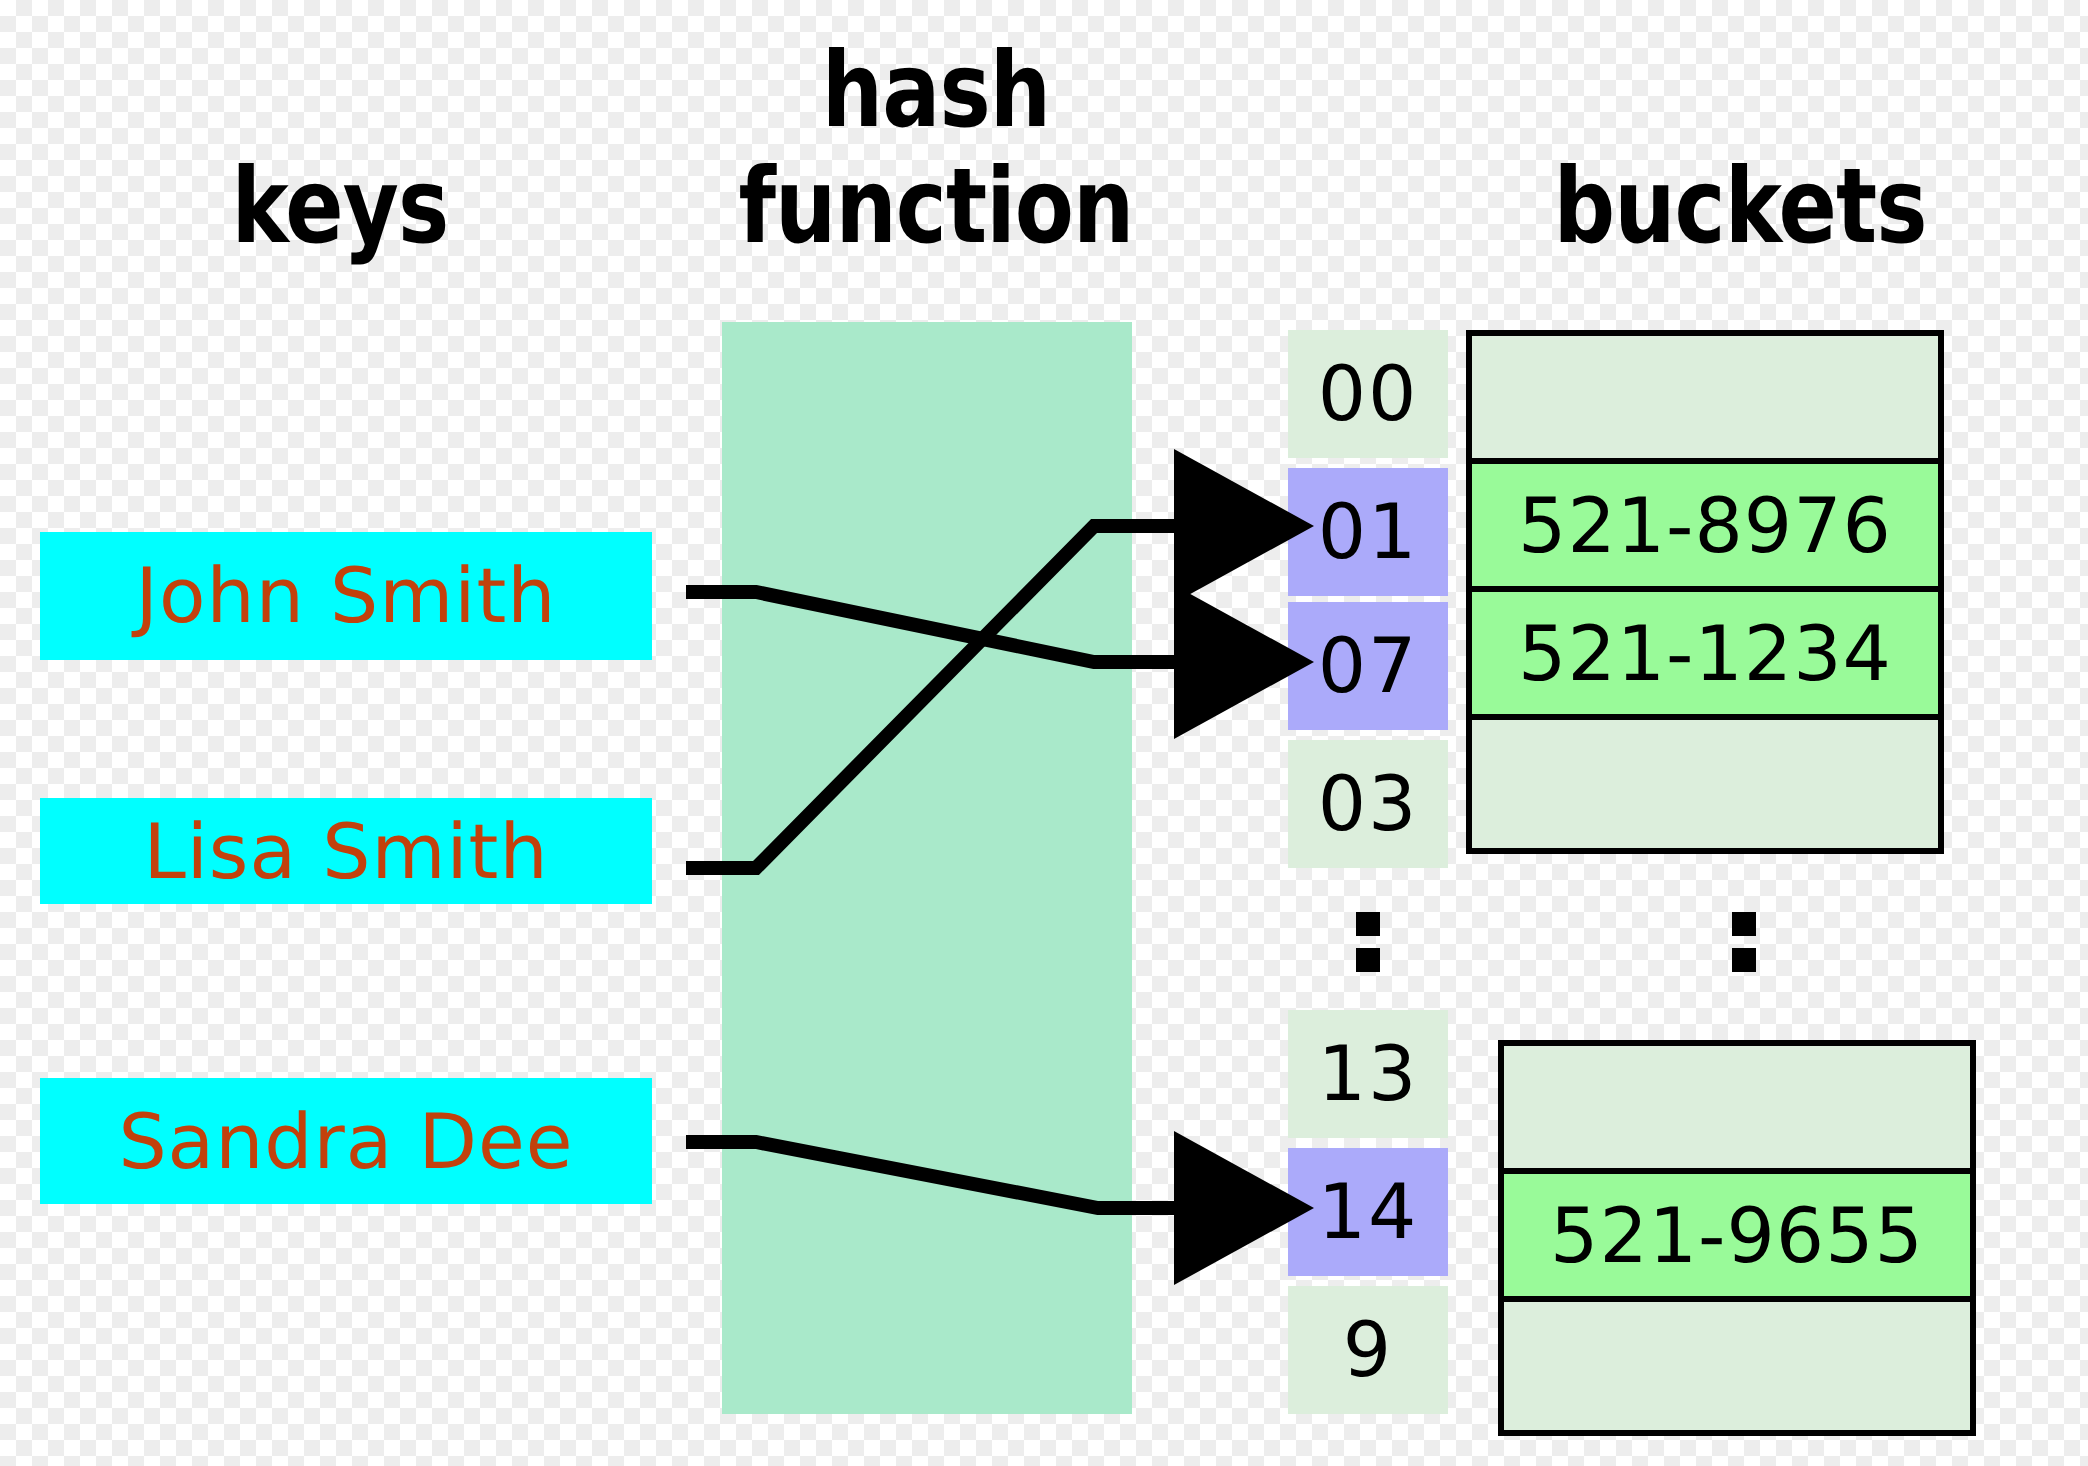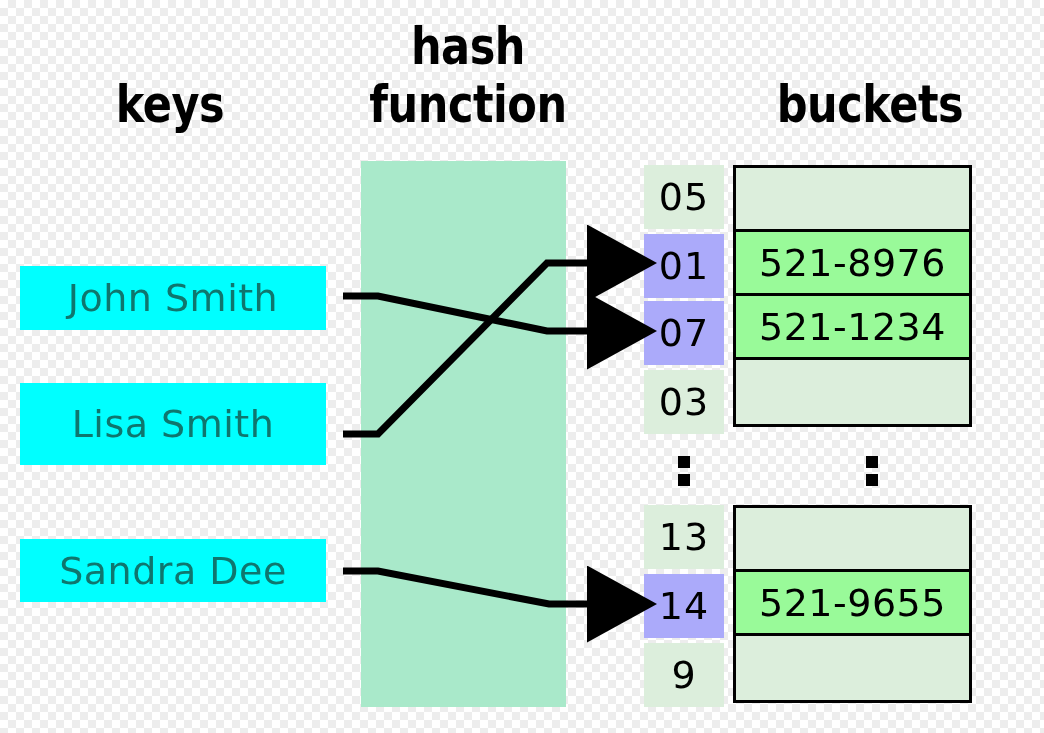--- a/index.html
+++ b/index.html
@@ -39,29 +39,29 @@
   #heading-hash-1 { left: 333px; top: 20px;  width: 270px; }
   #heading-hash-2 { left: 333px; top: 78px;  width: 270px; }
   #heading-buckets{ left: 730px; top: 78px;  width: 280px; }
 
   
   .key-box {
     position: absolute;
     left: 20px;
     width: 306px;
     background: #00ffff;
-    color: #0f766e;
+    color: #c2410c;
     font-size: 38px;
     display: flex;
     align-items: center;
     justify-content: center;
     letter-spacing: 0.5px;
   }
   #key-box-0 { top: 266px; height: 64px; }
-  #key-box-1 { top: 383px; height: 82px; }
+  #key-box-1 { top: 399px; height: 53px; }
   #key-box-2 { top: 539px; height: 63px; }
 
   
   #hash-slab {
     position: absolute;
     left: 361px;
     top: 161px;
     width: 205px;
     height: 546px;
     background: #a9e9ca;
@@ -85,21 +85,21 @@
 
   
   .bucket-table {
     position: absolute;
     left: 733px;
     width: 239px;
     border: 3px solid #000000;
     box-sizing: border-box;
   }
   #bucket-table-top    { top: 165px; }
-  #bucket-table-bottom { top: 505px; }
+  #bucket-table-bottom { top: 520px; margin-left: 16px; }
 
   .bucket-row {
     height: 64px;
     box-sizing: border-box;
     display: flex;
     align-items: center;
     justify-content: center;
     font-size: 38px;
     color: #000000;
     letter-spacing: 0.5px;
@@ -143,21 +143,21 @@
   <div class="heading" id="heading-hash-1">hash</div>
   <div class="heading" id="heading-hash-2">function</div>
   <div class="heading" id="heading-buckets">buckets</div>
 
   <div id="hash-slab"></div>
 
   <div class="key-box" id="key-box-0">John Smith</div>
   <div class="key-box" id="key-box-1">Lisa Smith</div>
   <div class="key-box" id="key-box-2">Sandra Dee</div>
 
-  <div class="index-cell plain" style="top:165px;">05</div>
+  <div class="index-cell plain" style="top:165px;">00</div>
   <div class="index-cell active" style="top:234px;">01</div>
   <div class="index-cell active" style="top:301px;">07</div>
   <div class="index-cell plain" style="top:370px;">03</div>
 
   <div class="index-cell plain" style="top:505px;">13</div>
   <div class="index-cell active" style="top:574px;">14</div>
   <div class="index-cell plain" style="top:643px;">9</div>
 
   <div class="bucket-table" id="bucket-table-top">
     <div class="bucket-row empty"></div>

